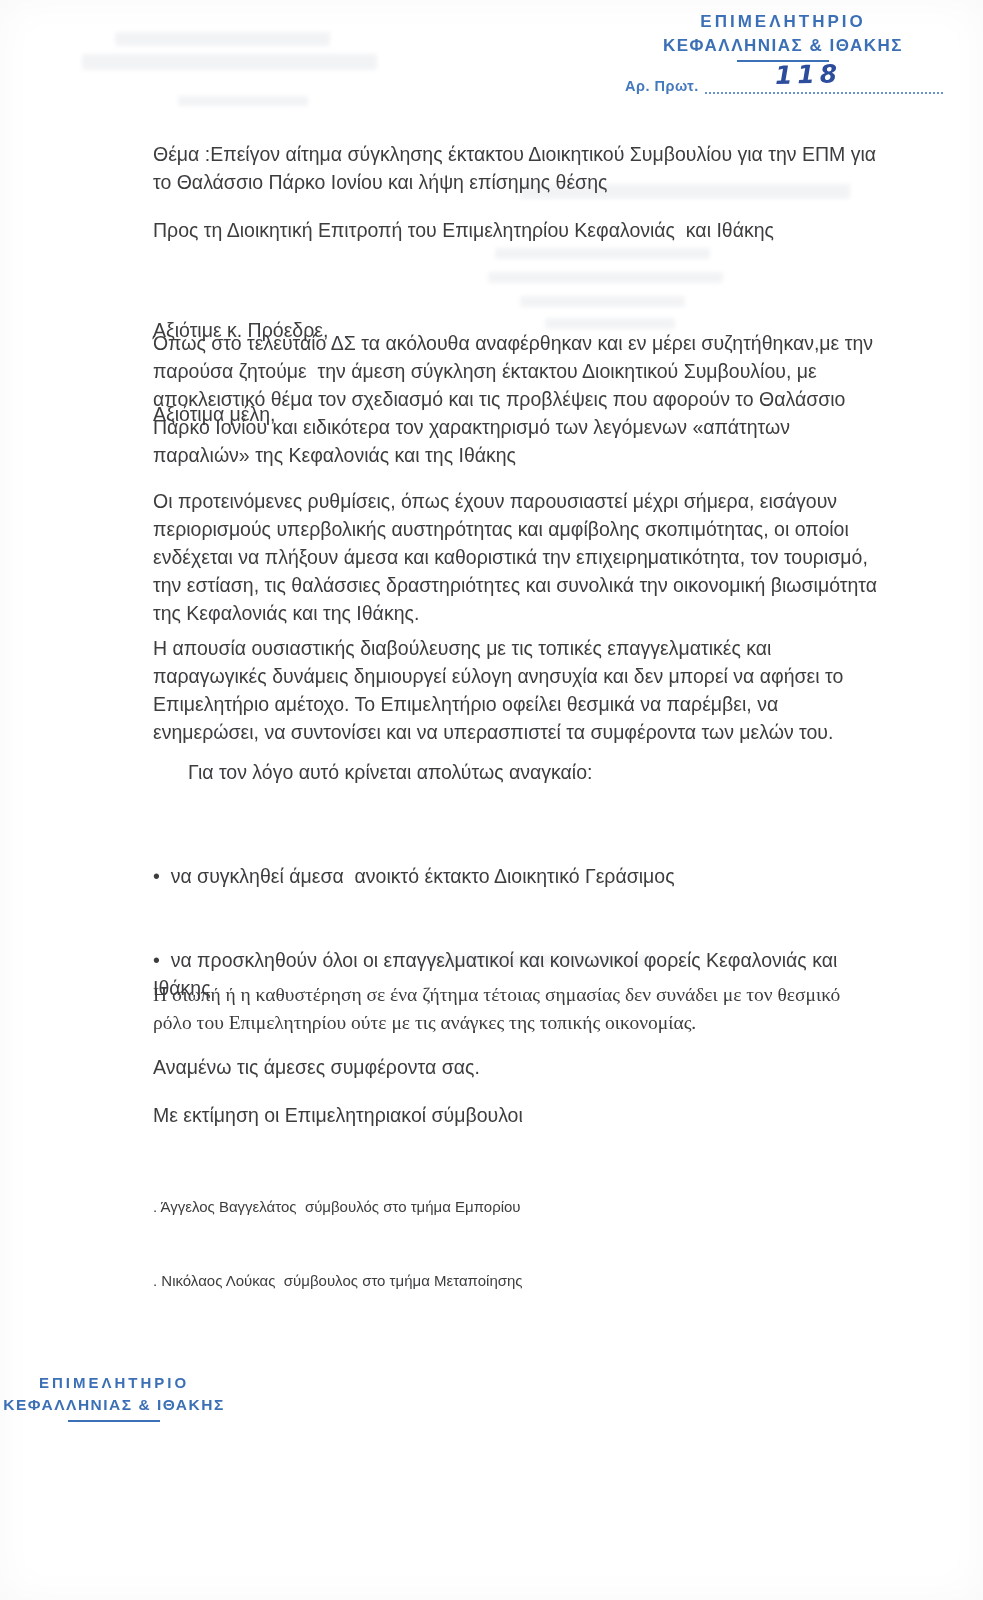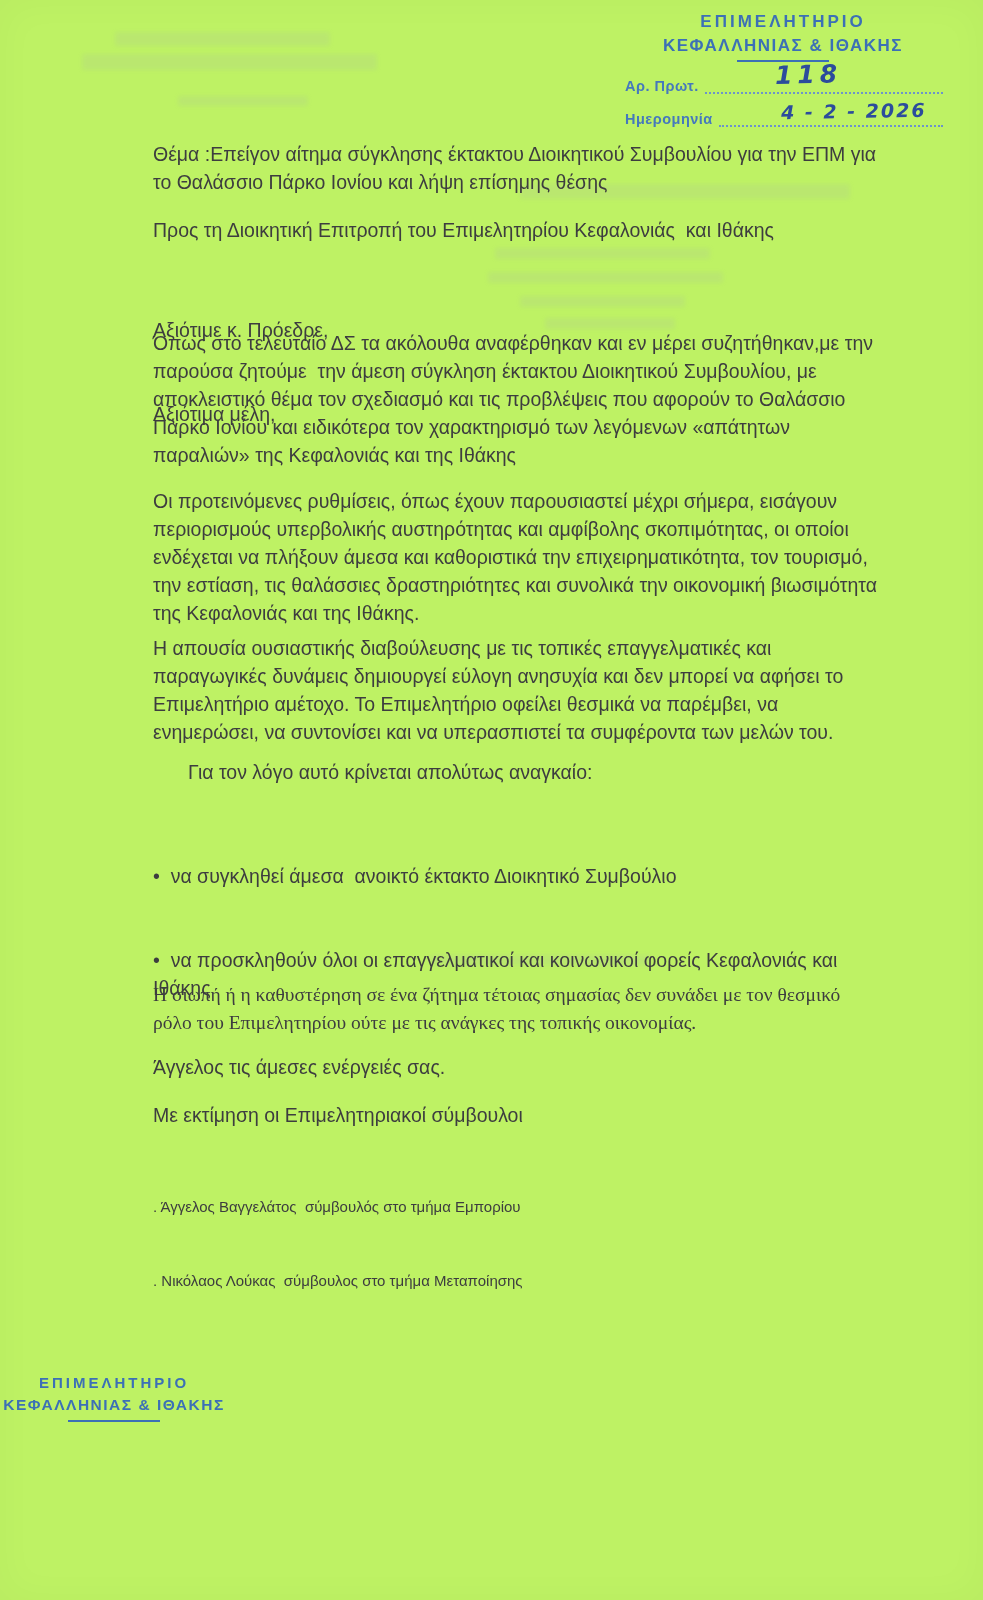--- a/index.html
+++ b/index.html
@@ -1,20 +1,20 @@
 <!DOCTYPE html>
 <html lang="el"><head>
 <meta charset="utf-8">
 <style>
   html,body{margin:0;padding:0;background:#e9e9e9;}
   .page{
     position:relative;
     width:983px;height:1600px;
     margin:0 auto;
-    background:#bef264;
+    background:#ffffff;
     overflow:hidden;
     font-family:"Liberation Sans","DejaVu Sans",sans-serif;
     box-shadow:inset 0 0 40px rgba(0,0,0,0.03);
   }
 
   
   .ghost{
     position:absolute;
     background:rgba(160,168,182,0.14);
     filter:blur(2px);
@@ -124,26 +124,20 @@
   <div class="header-stamp">
     <div class="stamp-org1">ΕΠΙΜΕΛΗΤΗΡΙΟ</div>
     <div class="stamp-org2">ΚΕΦΑΛΛΗΝΙΑΣ &amp; ΙΘΑΚΗΣ</div>
     <div class="stamp-rule"></div>
     <div class="stamp-row">
       <span class="stamp-label">Αρ. Πρωτ.</span>
       <span class="dotline">
         <span class="hand hand-protocol">118</span>
       </span>
     </div>
-    <div class="stamp-row">
-      <span class="stamp-label">Ημερομηνία</span>
-      <span class="dotline">
-        <span class="hand hand-date">4 - 2 - 2026</span>
-      </span>
-    </div>
   </div>
 
   <div class="body-col">
 
     <div class="blk subject">Θέμα :Επείγον αίτημα σύγκλησης έκτακτου Διοικητικού Συμβουλίου για την ΕΠΜ για το Θαλάσσιο Πάρκο Ιονίου και λήψη επίσημης θέσης</div>
 
     <div class="blk recipient">Προς τη Διοικητική Επιτροπή του Επιμελητηρίου Κεφαλονιάς  και Ιθάκης</div>
 
     <div class="blk salut">
       <div>Αξιότιμε κ. Πρόεδρε,</div>
@@ -152,27 +146,27 @@
 
     <div class="blk p1">Όπως στο τελευταίο ΔΣ τα ακόλουθα αναφέρθηκαν και εν μέρει συζητήθηκαν,με την παρούσα ζητούμε  την άμεση σύγκληση έκτακτου Διοικητικού Συμβουλίου, με αποκλειστικό θέμα τον σχεδιασμό και τις προβλέψεις που αφορούν το Θαλάσσιο Πάρκο Ιονίου και ειδικότερα τον χαρακτηρισμό των λεγόμενων «απάτητων παραλιών» της Κεφαλονιάς και της Ιθάκης</div>
 
     <div class="blk p2">Οι προτεινόμενες ρυθμίσεις, όπως έχουν παρουσιαστεί μέχρι σήμερα, εισάγουν περιορισμούς υπερβολικής αυστηρότητας και αμφίβολης σκοπιμότητας, οι οποίοι ενδέχεται να πλήξουν άμεσα και καθοριστικά την επιχειρηματικότητα, τον τουρισμό, την εστίαση, τις θαλάσσιες δραστηριότητες και συνολικά την οικονομική βιωσιμότητα της Κεφαλονιάς και της Ιθάκης.</div>
 
     <div class="blk p3">Η απουσία ουσιαστικής διαβούλευσης με τις τοπικές επαγγελματικές και παραγωγικές δυνάμεις δημιουργεί εύλογη ανησυχία και δεν μπορεί να αφήσει το Επιμελητήριο αμέτοχο. Το Επιμελητήριο οφείλει θεσμικά να παρέμβει, να ενημερώσει, να συντονίσει και να υπερασπιστεί τα συμφέροντα των μελών του.</div>
 
     <div class="blk intro">Για τον λόγο αυτό κρίνεται απολύτως αναγκαίο:</div>
 
     <div class="blk bullets">
-      <div class="bullet-item">να συγκληθεί άμεσα  ανοικτό έκτακτο Διοικητικό Συμβούλιο</div>
+      <div class="bullet-item">να συγκληθεί άμεσα  ανοικτό έκτακτο Διοικητικό Γεράσιμος</div>
       <div class="bullet-item">να προσκληθούν όλοι οι επαγγελματικοί και κοινωνικοί φορείς Κεφαλονιάς και Ιθάκης</div>
     </div>
 
     <div class="blk closingp">Η σιωπή ή η καθυστέρηση σε ένα ζήτημα τέτοιας σημασίας δεν συνάδει με τον θεσμικό ρόλο του Επιμελητηρίου ούτε με τις ανάγκες της τοπικής οικονομίας.</div>
 
-    <div class="blk awaitline">Άγγελος τις άμεσες ενέργειές σας.</div>
+    <div class="blk awaitline">Αναμένω τις άμεσες συμφέροντα σας.</div>
 
     <div class="blk signoff">Με εκτίμηση οι Επιμελητηριακοί σύμβουλοι</div>
 
     <div class="blk signers">
       <div class="sign-line">. Άγγελος Βαγγελάτος  σύμβουλός στο τμήμα Εμπορίου</div>
       <div class="sign-line">. Νικόλαος Λούκας  σύμβουλος στο τμήμα Μεταποίησης</div>
     </div>
 
   </div>
 

